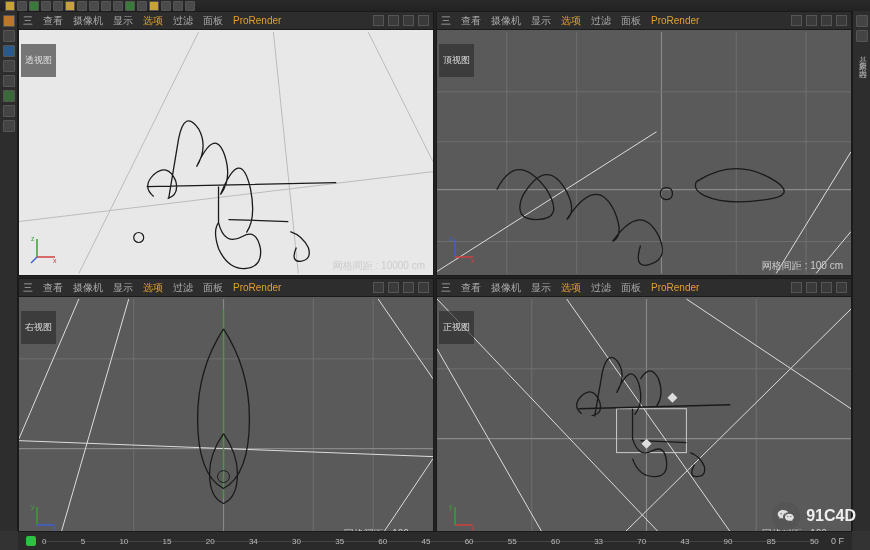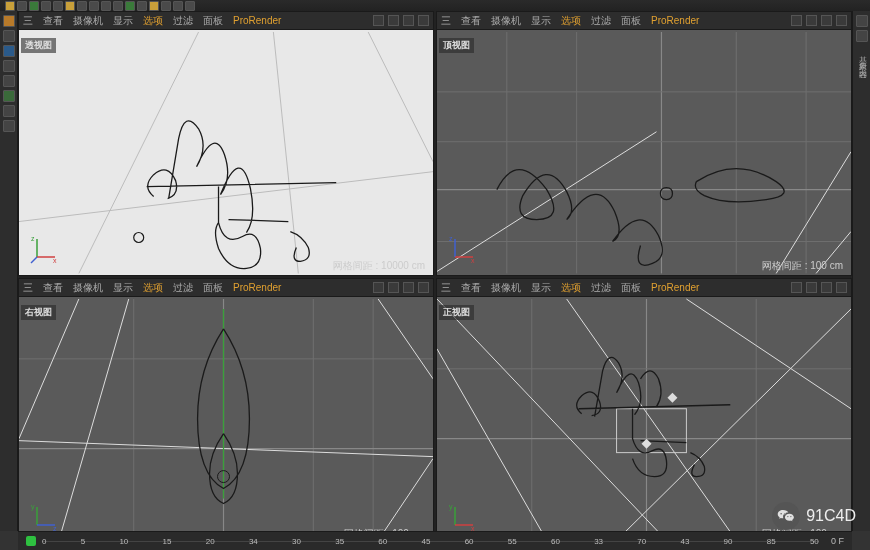--- a/index.html
+++ b/index.html
@@ -16,36 +16,36 @@
   .side-ico.b{background:#2a5a8a;}
   .side-ico.g{background:#3a6a3a;}
   .side-txt{color:#aaa;font-size:8px;writing-mode:vertical-rl;margin-top:4px;}
   .vp { position:relative; background:#5a5a5a; border:1px solid #1a1a1a; display:flex; flex-direction:column; }
   .vp-menu{height:18px;background:#2d2d2d;display:flex;align-items:center;padding:0 4px;gap:10px;font-size:10px;color:#aaa;border-bottom:1px solid #1a1a1a;}
   .vp-menu .m{cursor:default;}
   .vp-menu .m.hl{color:#e0a030;}
   .vp-menu .rt{margin-left:auto;display:flex;gap:4px;}
   .vp-menu .rt span{width:11px;height:11px;background:#3a3a3a;border:1px solid #555;}
   .vp-canvas{flex:1;position:relative;overflow:hidden;}
-  .vp-label{position:absolute;top:8px;left:2px;font-size:9px;color:#ddd;background:rgba(40,40,40,.6);padding:1px 4px;font-weight:bold;}
+  .vp-label{position:absolute;top:14px;left:2px;font-size:9px;color:#ddd;background:rgba(40,40,40,.6);padding:10px 4px;}
   .vp-grid-info{position:absolute;bottom:2px;right:8px;font-size:10px;color:#ccc;}
   .axis{position:absolute;bottom:10px;left:10px;}
   .axis line{stroke-width:1.5;}
   .vp-white{background:#e8e8e8;}
   .gridline{stroke:#6f6f6f;stroke-width:1;}
   .gridline.center{stroke:#888;stroke-width:1.2;}
   .thinline{stroke:#ddd;stroke-width:1;}
   .spline{fill:none;stroke:#1a1a1a;stroke-width:1.3;}
   .timeline{position:absolute;bottom:0;left:18px;width:834px;height:19px;background:#2a2a2a;border-top:1px solid #1a1a1a;display:flex;align-items:center;font-size:9px;color:#bbb;padding:0 8px;}
   .tl-marker{width:10px;height:10px;background:#2ec040;border-radius:2px;margin-right:6px;}
   .tl-ticks{flex:1;display:flex;justify-content:space-between;position:relative;}
   .tl-ticks::before{content:"";position:absolute;top:50%;left:0;right:0;height:1px;background:#444;}
   .tl-ticks span{font-size:8px;z-index:1;}
   .tl-end{margin-left:12px;display:flex;align-items:flex-end;gap:4px;}
-  .wm{position:absolute;right:14px;bottom:20px;display:flex;align-items:center;gap:6px;color:#eee;font-size:16px;font-weight:400;z-index:50;}
+  .wm{position:absolute;right:14px;bottom:20px;display:flex;align-items:center;gap:6px;color:#eee;font-size:16px;font-weight:700;z-index:50;}
   .wm-ico{width:28px;height:28px;border-radius:50%;background:#555;display:flex;align-items:center;justify-content:center;}
   .wm-ico svg{fill:#e0e0e0;}
 </style>
 </head>
 <body>
 
 <div class="main-toolbar">
   <span class="tb-ico gold"></span>
   <span class="tb-ico"></span>
   <span class="tb-ico grn"></span>

